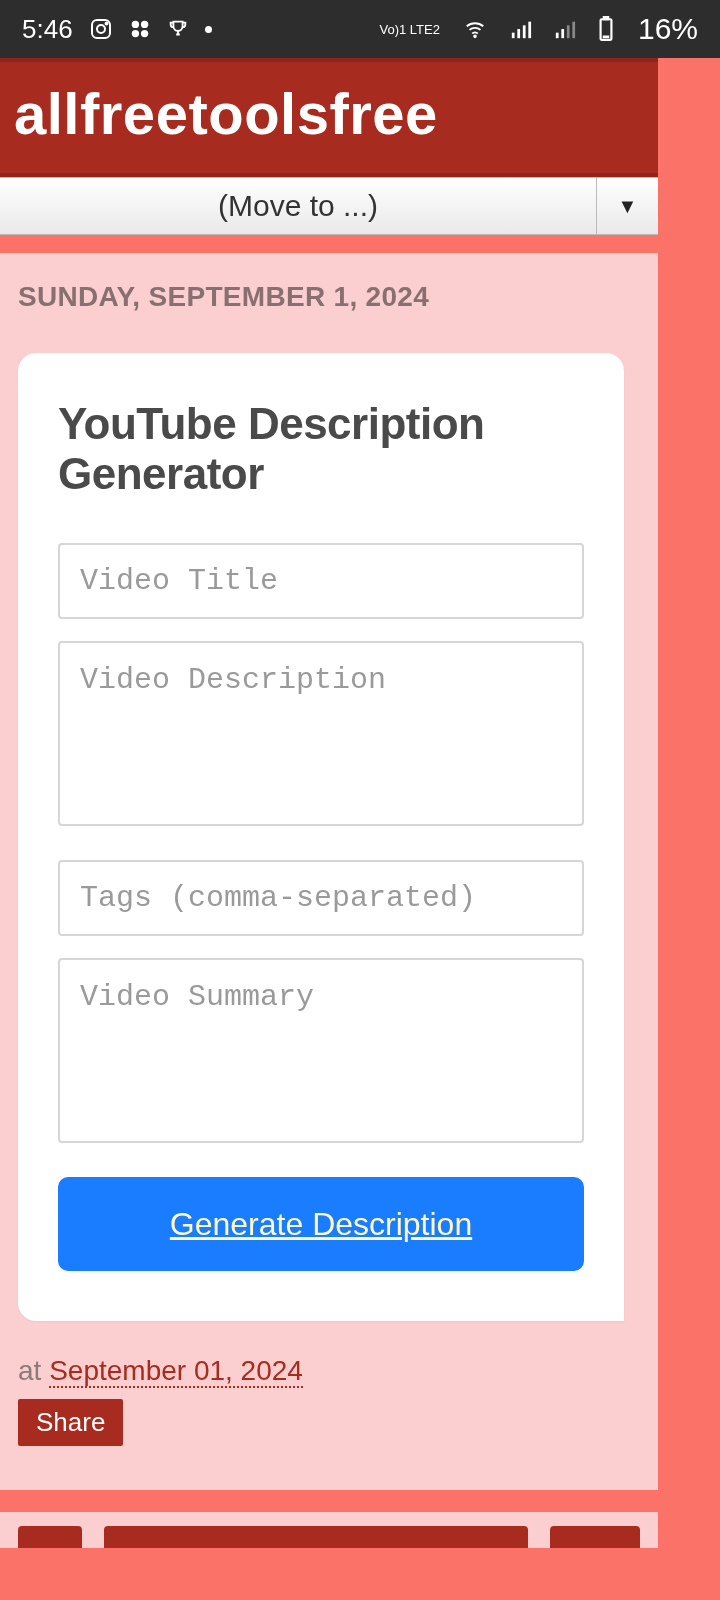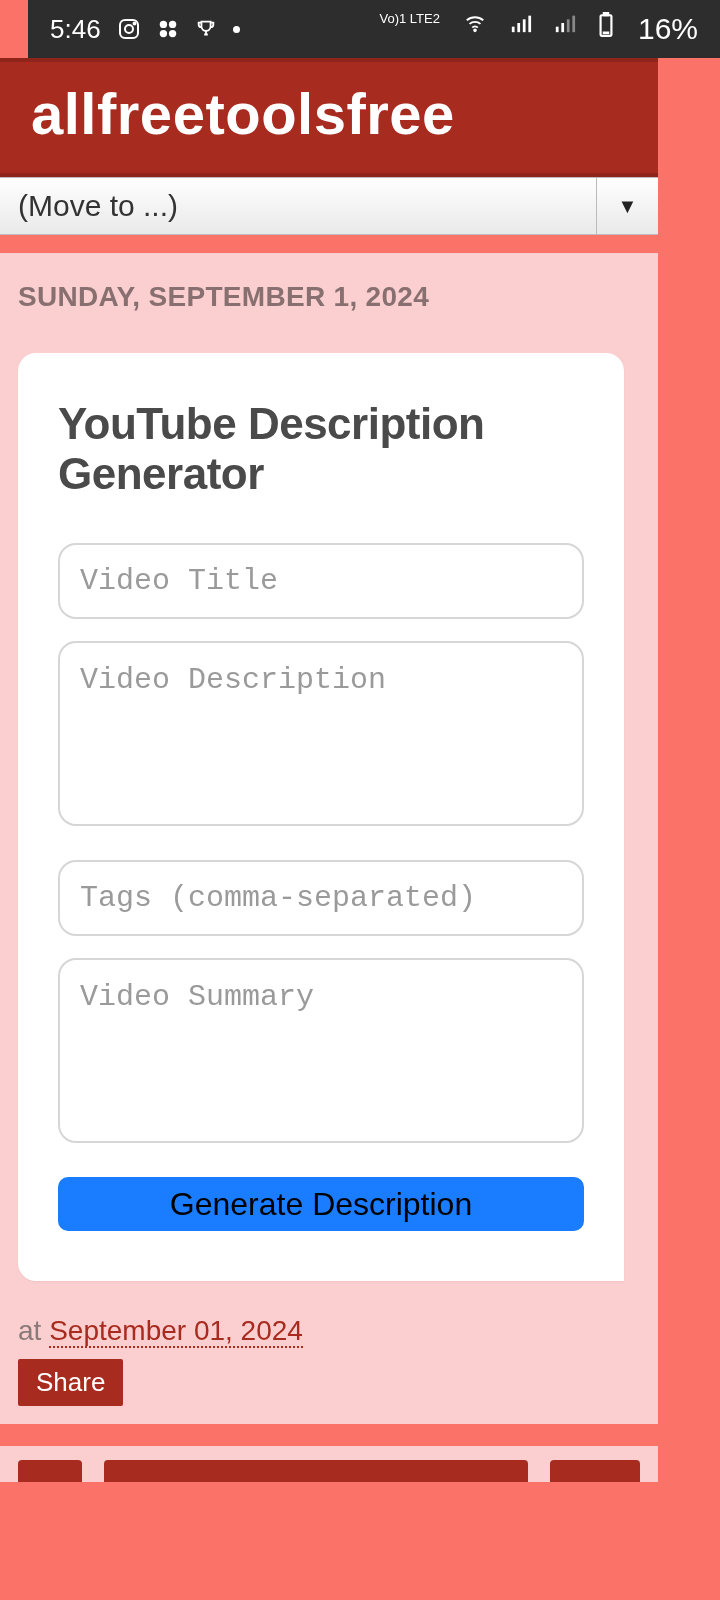--- a/index.html
+++ b/index.html
@@ -3,83 +3,84 @@
 <meta charset="utf-8">
 <style>
   * { box-sizing: border-box; margin: 0; padding: 0; }
   html, body { width: 720px; height: 1600px; font-family: Arial, Helvetica, sans-serif; overflow: hidden; }
   body { background: #fb7268; display: flex; flex-direction: column; }
 
   
   .status-bar {
     height: 58px; background: #2d2d2d; color: #fff;
     display: flex; align-items: center; justify-content: space-between;
-    padding: 0 22px; font-size: 26px; font-weight: 500; margin-left: 28px;
+    padding: 0 22px; font-size: 26px; font-weight: 500;
   }
   .status-left { display: flex; align-items: center; gap: 16px; }
-  .status-right { display: flex; gap: 22px; }
+  .status-right { display: flex; align-items: center; gap: 22px; }
   .status-bar .icon { display: inline-flex; }
   .battery-pct { font-size: 30px; margin-left: 2px; }
 
   
   .page { flex: 1; display: flex; }
   .left-col { flex: 1; min-width: 0; }
   .right-strip { width: 62px; background: #fb7268; }
 
   .header-band {
-    background: #a82b1f; color: #fff; padding: 18px 31px 26px;
+    background: #a82b1f; color: #fff; padding: 18px 14px 26px;
     border-top: 4px solid #8f241a; border-bottom: 4px solid #8f241a;
   }
   .site-title { font-size: 58px; font-weight: 600; letter-spacing: 0.5px; }
 
   .nav-row {
     background: linear-gradient(#ffffff, #e9e9e9);
     border: 1px solid #bbb; border-left: none; border-right: none;
-    height: 58px; display: flex; align-items: center;
+    height: 58px; display: flex; align-items: center; text-align: center;
   }
   .nav-label { flex: 1; padding: 0 18px; font-size: 30px; color: #333; }
   .nav-arrow {
     width: 62px; height: 100%; display:flex; align-items:center; justify-content:center;
     border-left: 1px solid #bbb; font-size: 20px; color: #222;
   }
 
   .spacer-a { height: 18px; background: #fb7268; }
 
   .content {
-    background: #fbcfcf; padding: 28px 18px 18px;
+    background: #fbcfcf; padding: 28px 18px 44px;
   }
   .date-line { color: #887070; font-size: 28px; font-weight: 600; letter-spacing: 0.3px; margin-bottom: 40px; }
 
   .card {
     background: #fff; border-radius: 18px 18px 0 18px;
     padding: 46px 40px 50px; margin-right: -60px; 
     box-shadow: 0 1px 2px rgba(0,0,0,0.05);
   }
   
   .card-wrap { position: relative; }
   .card { margin-right: 16px; }
 
   .card h1 {
     font-size: 44px; font-weight: 700; color: #4a4a4a;
     margin-bottom: 44px; letter-spacing: -0.5px;
   }
 
   .field, .tarea {
-    width: 100%; border: 2px solid #d6d6d6; border-radius: 18px;
+    width: 100%; border: 2px solid #d6d6d6; border-radius: 4px;
     font-size: 30px; padding: 20px 20px; font-family: 'Courier New', monospace;
     color: #333; background: #fff;
   }
   .field::placeholder, .tarea::placeholder { color: #9a9a9a; }
   .field { height: 76px; margin-bottom: 22px; }
   .tarea { height: 185px; resize: none; margin-bottom: 30px; }
 
   .gen-btn {
-    width: 100%; height: 54px; background: #1a7cff; color: #000000;
+    width: 100%; height: 94px; background: #1a7cff; color: #fef9c3;
     border: none; border-radius: 10px; font-size: 32px; font-weight: 500;
     cursor: pointer;
+    text-decoration: underline;
   }
 
   .meta-row { margin-top: 34px; font-size: 28px; color: #8a7a7a; }
   .meta-row .at { }
   .meta-link { color: #a82b1f; border-bottom: 2px dotted #a82b1f; text-decoration: none; }
 
   .share-btn {
     display: inline-block; margin-top: 12px;
     background: #a82b1f; color: #fff; border: none;
     padding: 8px 18px; font-size: 26px; border-radius: 2px;

